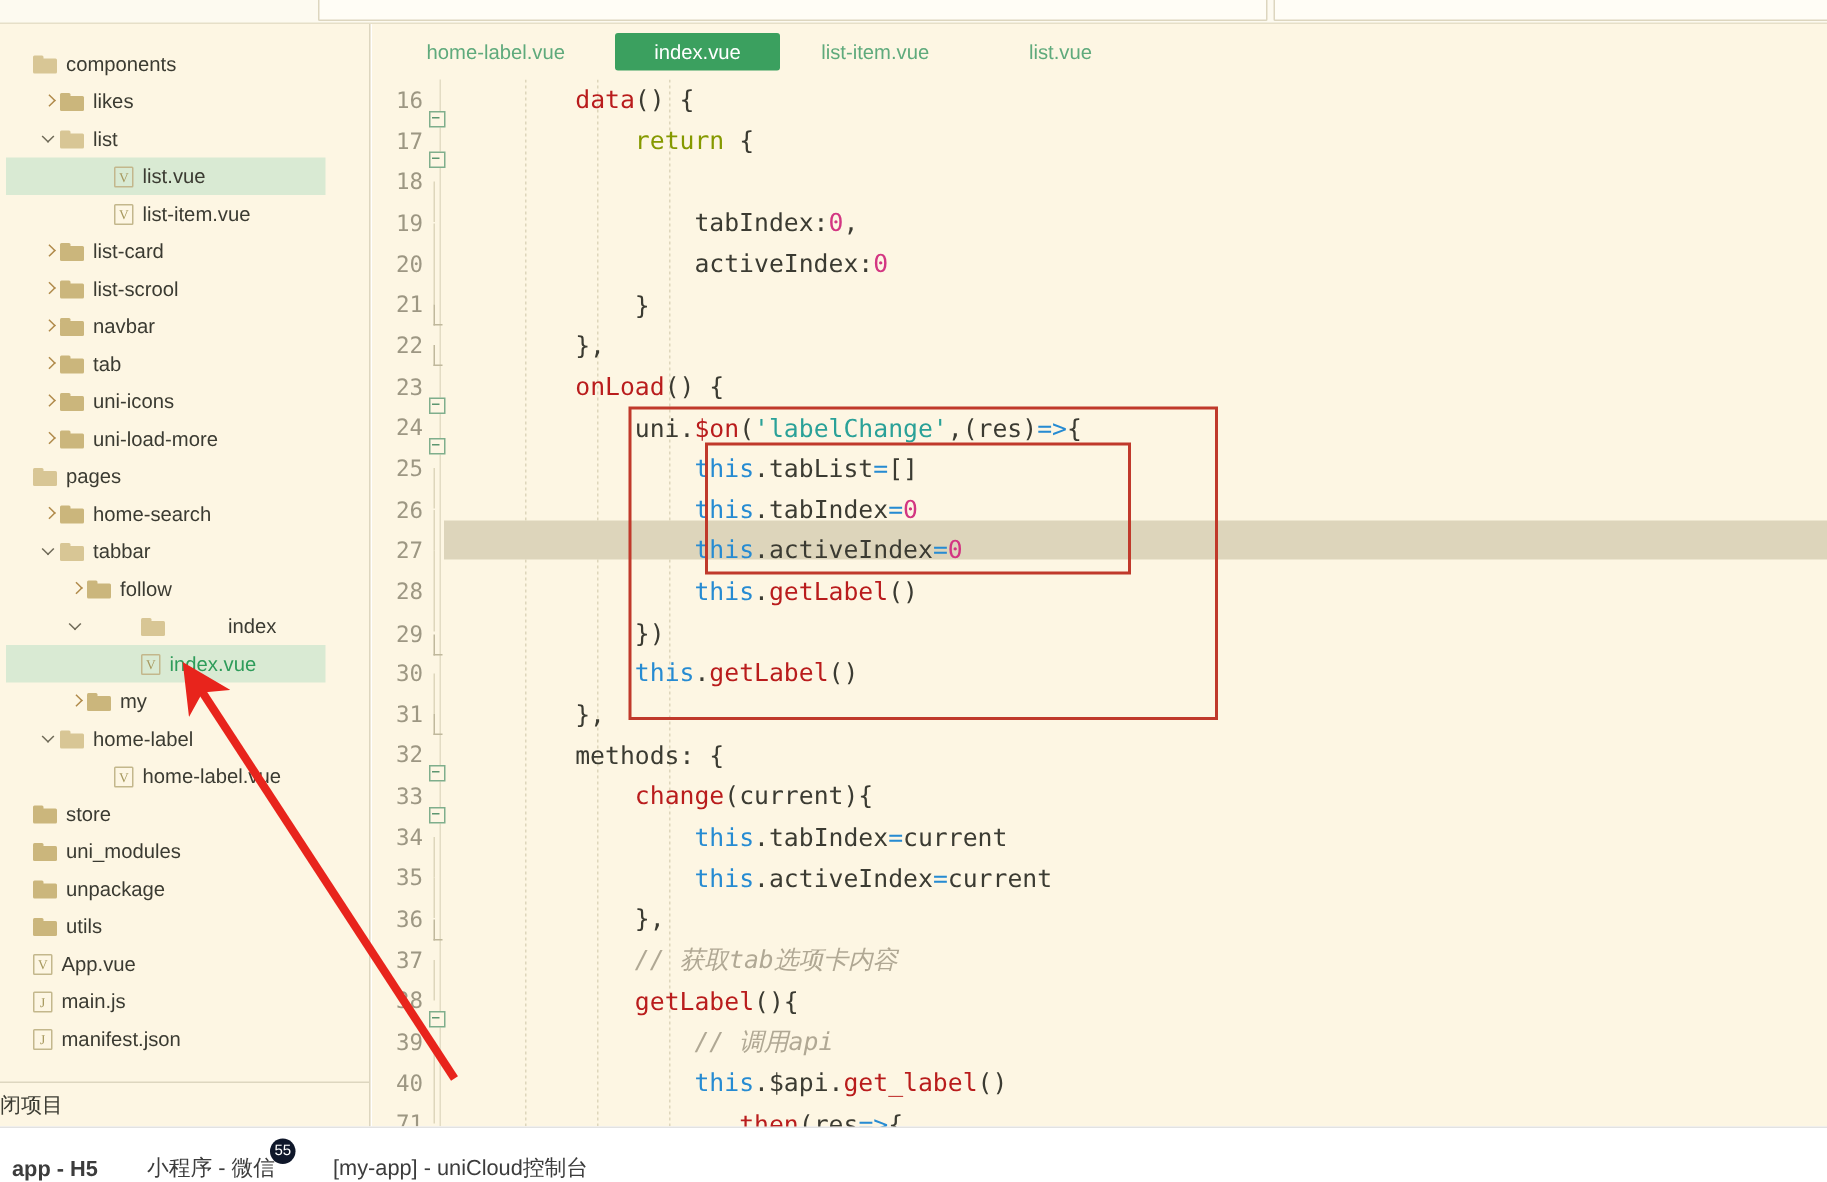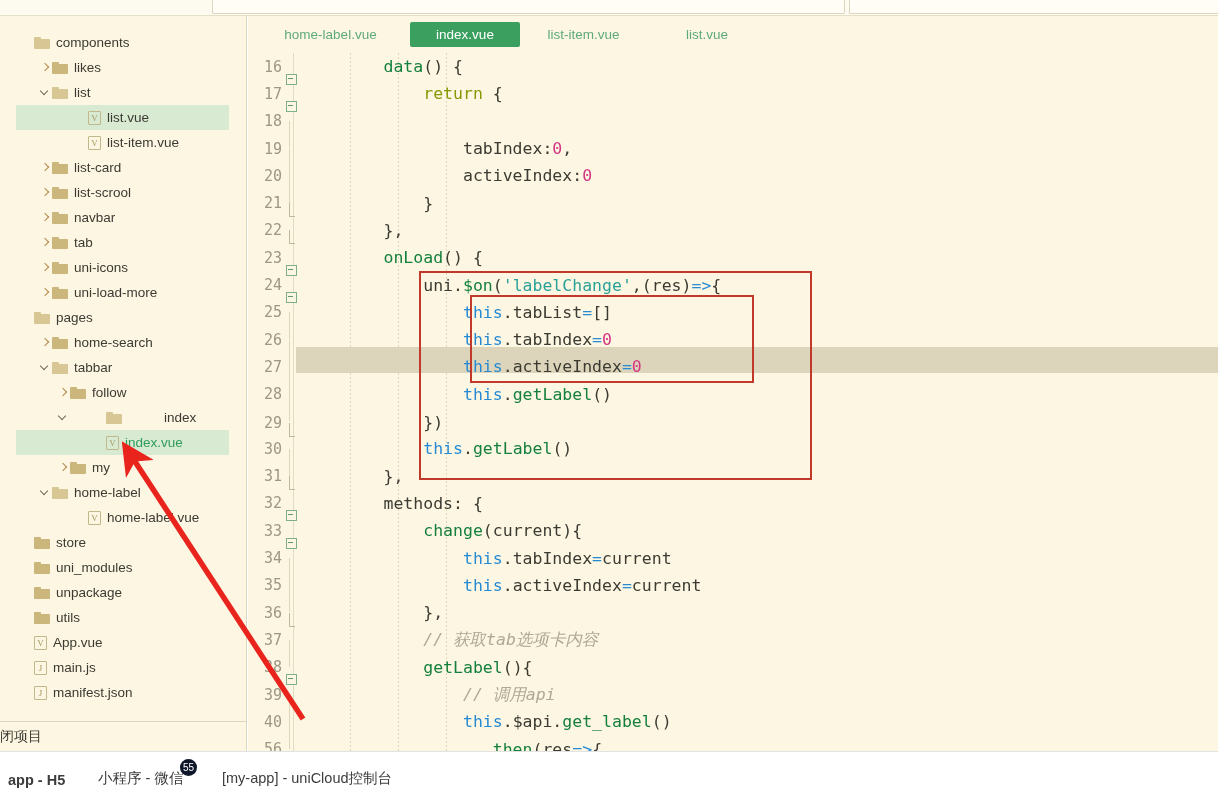--- a/index.html
+++ b/index.html
@@ -33,21 +33,21 @@
 
   
   .sidebar {
     position: absolute; left: 0; top: 16px;
     width: 247px; height: 735px;
     background: #fdf6e3;
     border-right: 1px solid #ddd6bf;
     overflow: hidden;
   }
   .tree {
-    position: absolute; left: 16px; top: 14px; width: 213px;
+    position: absolute; left: 4px; top: 14px; width: 213px;
   }
   .tree-row {
     position: relative;
     height: 25px;
     display: flex;
     align-items: center;
     font-size: 13.5px;
     color: #3b3b32;
     white-space: nowrap;
     cursor: default;
@@ -242,21 +242,21 @@
     white-space: pre;
     color: #3b3b32;
     font-family: "DejaVu Sans Mono", monospace;
     font-size: 16.5px;
     letter-spacing: 0px;
     position: relative;
     z-index: 2;
   }
 
   
-  .t-fn    { color: #15803d; }
+  .t-fn    { color: #b91c1c; }
   .t-kw    { color: #859900; }
   .t-this  { color: #268bd2; }
   .t-num   { color: #d33682; }
   .t-str   { color: #2aa198; }
   .t-op    { color: #268bd2; }
   .t-plain { color: #3b3b32; }
   .t-cmt   { color: #b0a894; font-style: italic; }
 
   
   .anno-box {
@@ -590,21 +590,21 @@
             <span class="lineno">39</span>
             <span class="fold barline"></span>
             <span class="code-text"><span class="t-cmt">                // 调用api</span></span>
           </div>
           <div class="row" style="top: 655.2px;">
             <span class="lineno">40</span>
             <span class="fold barline"></span>
             <span class="code-text"><span class="t-plain">                </span><span class="t-this">this</span><span class="t-plain">.$api.</span><span class="t-fn">get_label</span><span class="t-plain">()</span></span>
           </div>
           <div class="row" style="top: 682.5px;">
-            <span class="lineno">56</span>
+            <span class="lineno">71</span>
             <span class="fold box"></span>
             <span class="code-text"><span class="t-plain">                  .</span><span class="t-fn">then</span><span class="t-plain">(res</span><span class="t-op">=&gt;</span><span class="t-plain">{</span></span>
           </div>
         </div>
     </div>
   </div>
 
   <div class="anno-box outer"></div>
   <div class="anno-box inner"></div>
   <svg class="anno-arrow" viewBox="0 0 1218 788">

